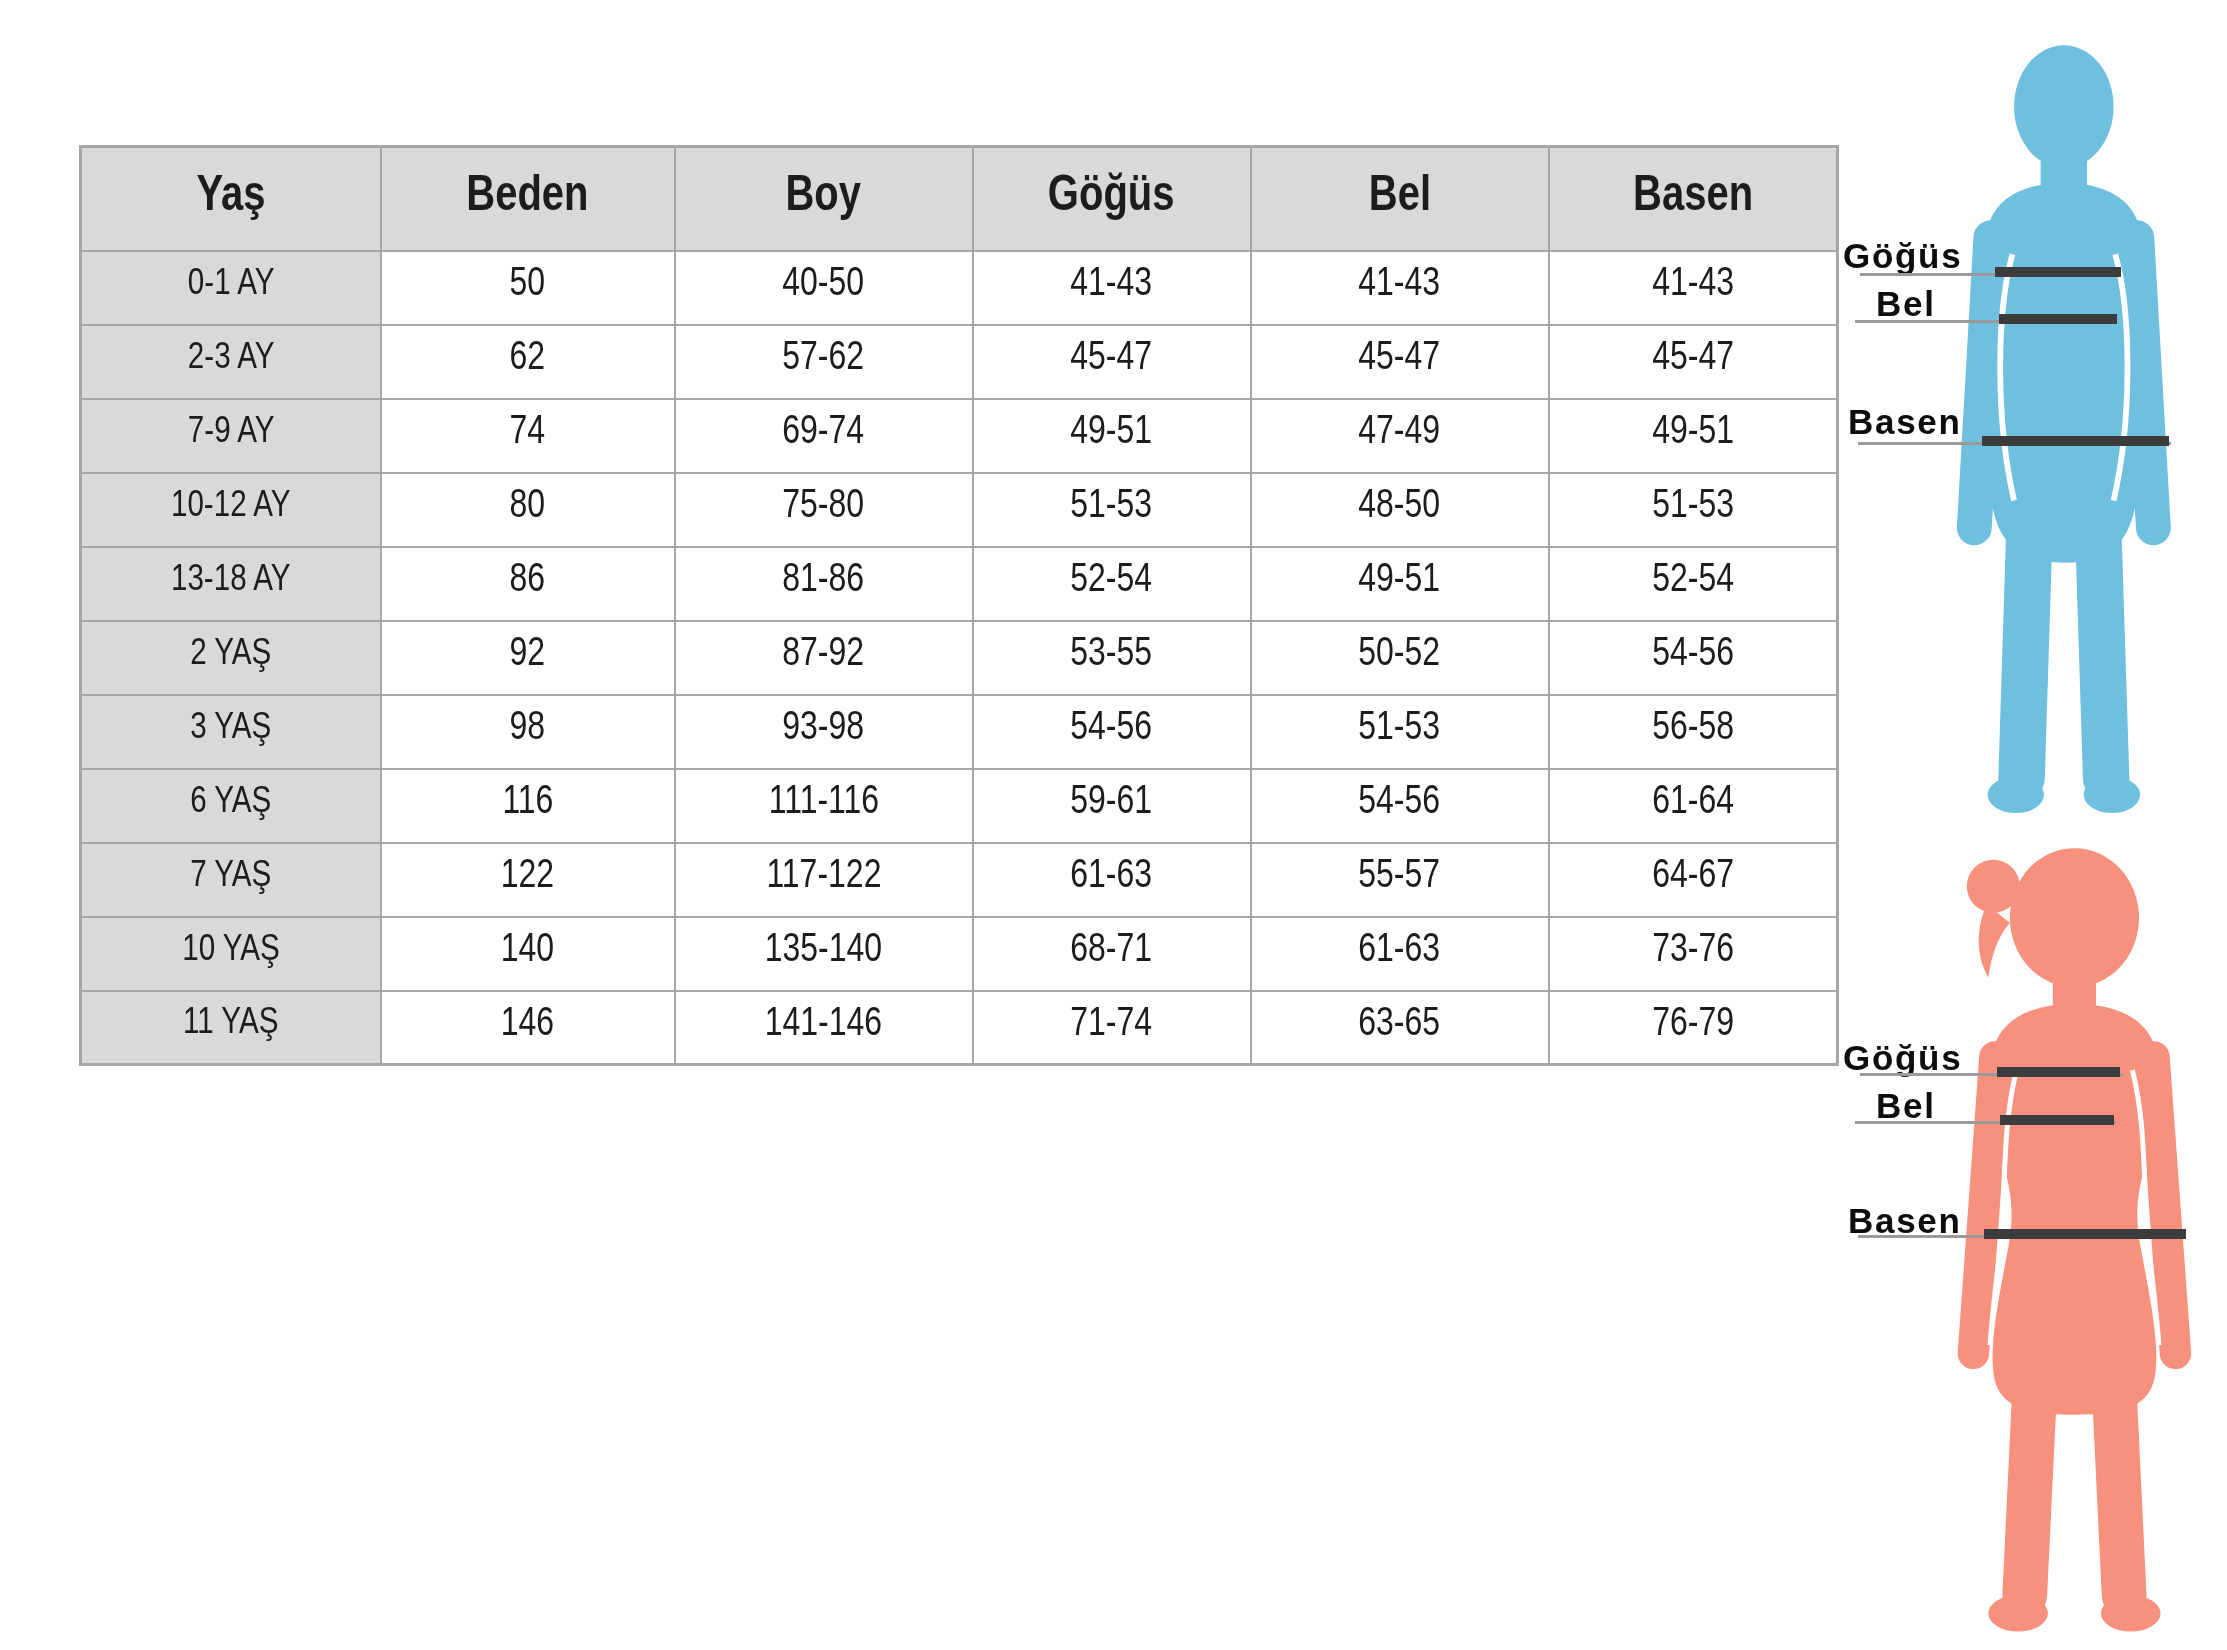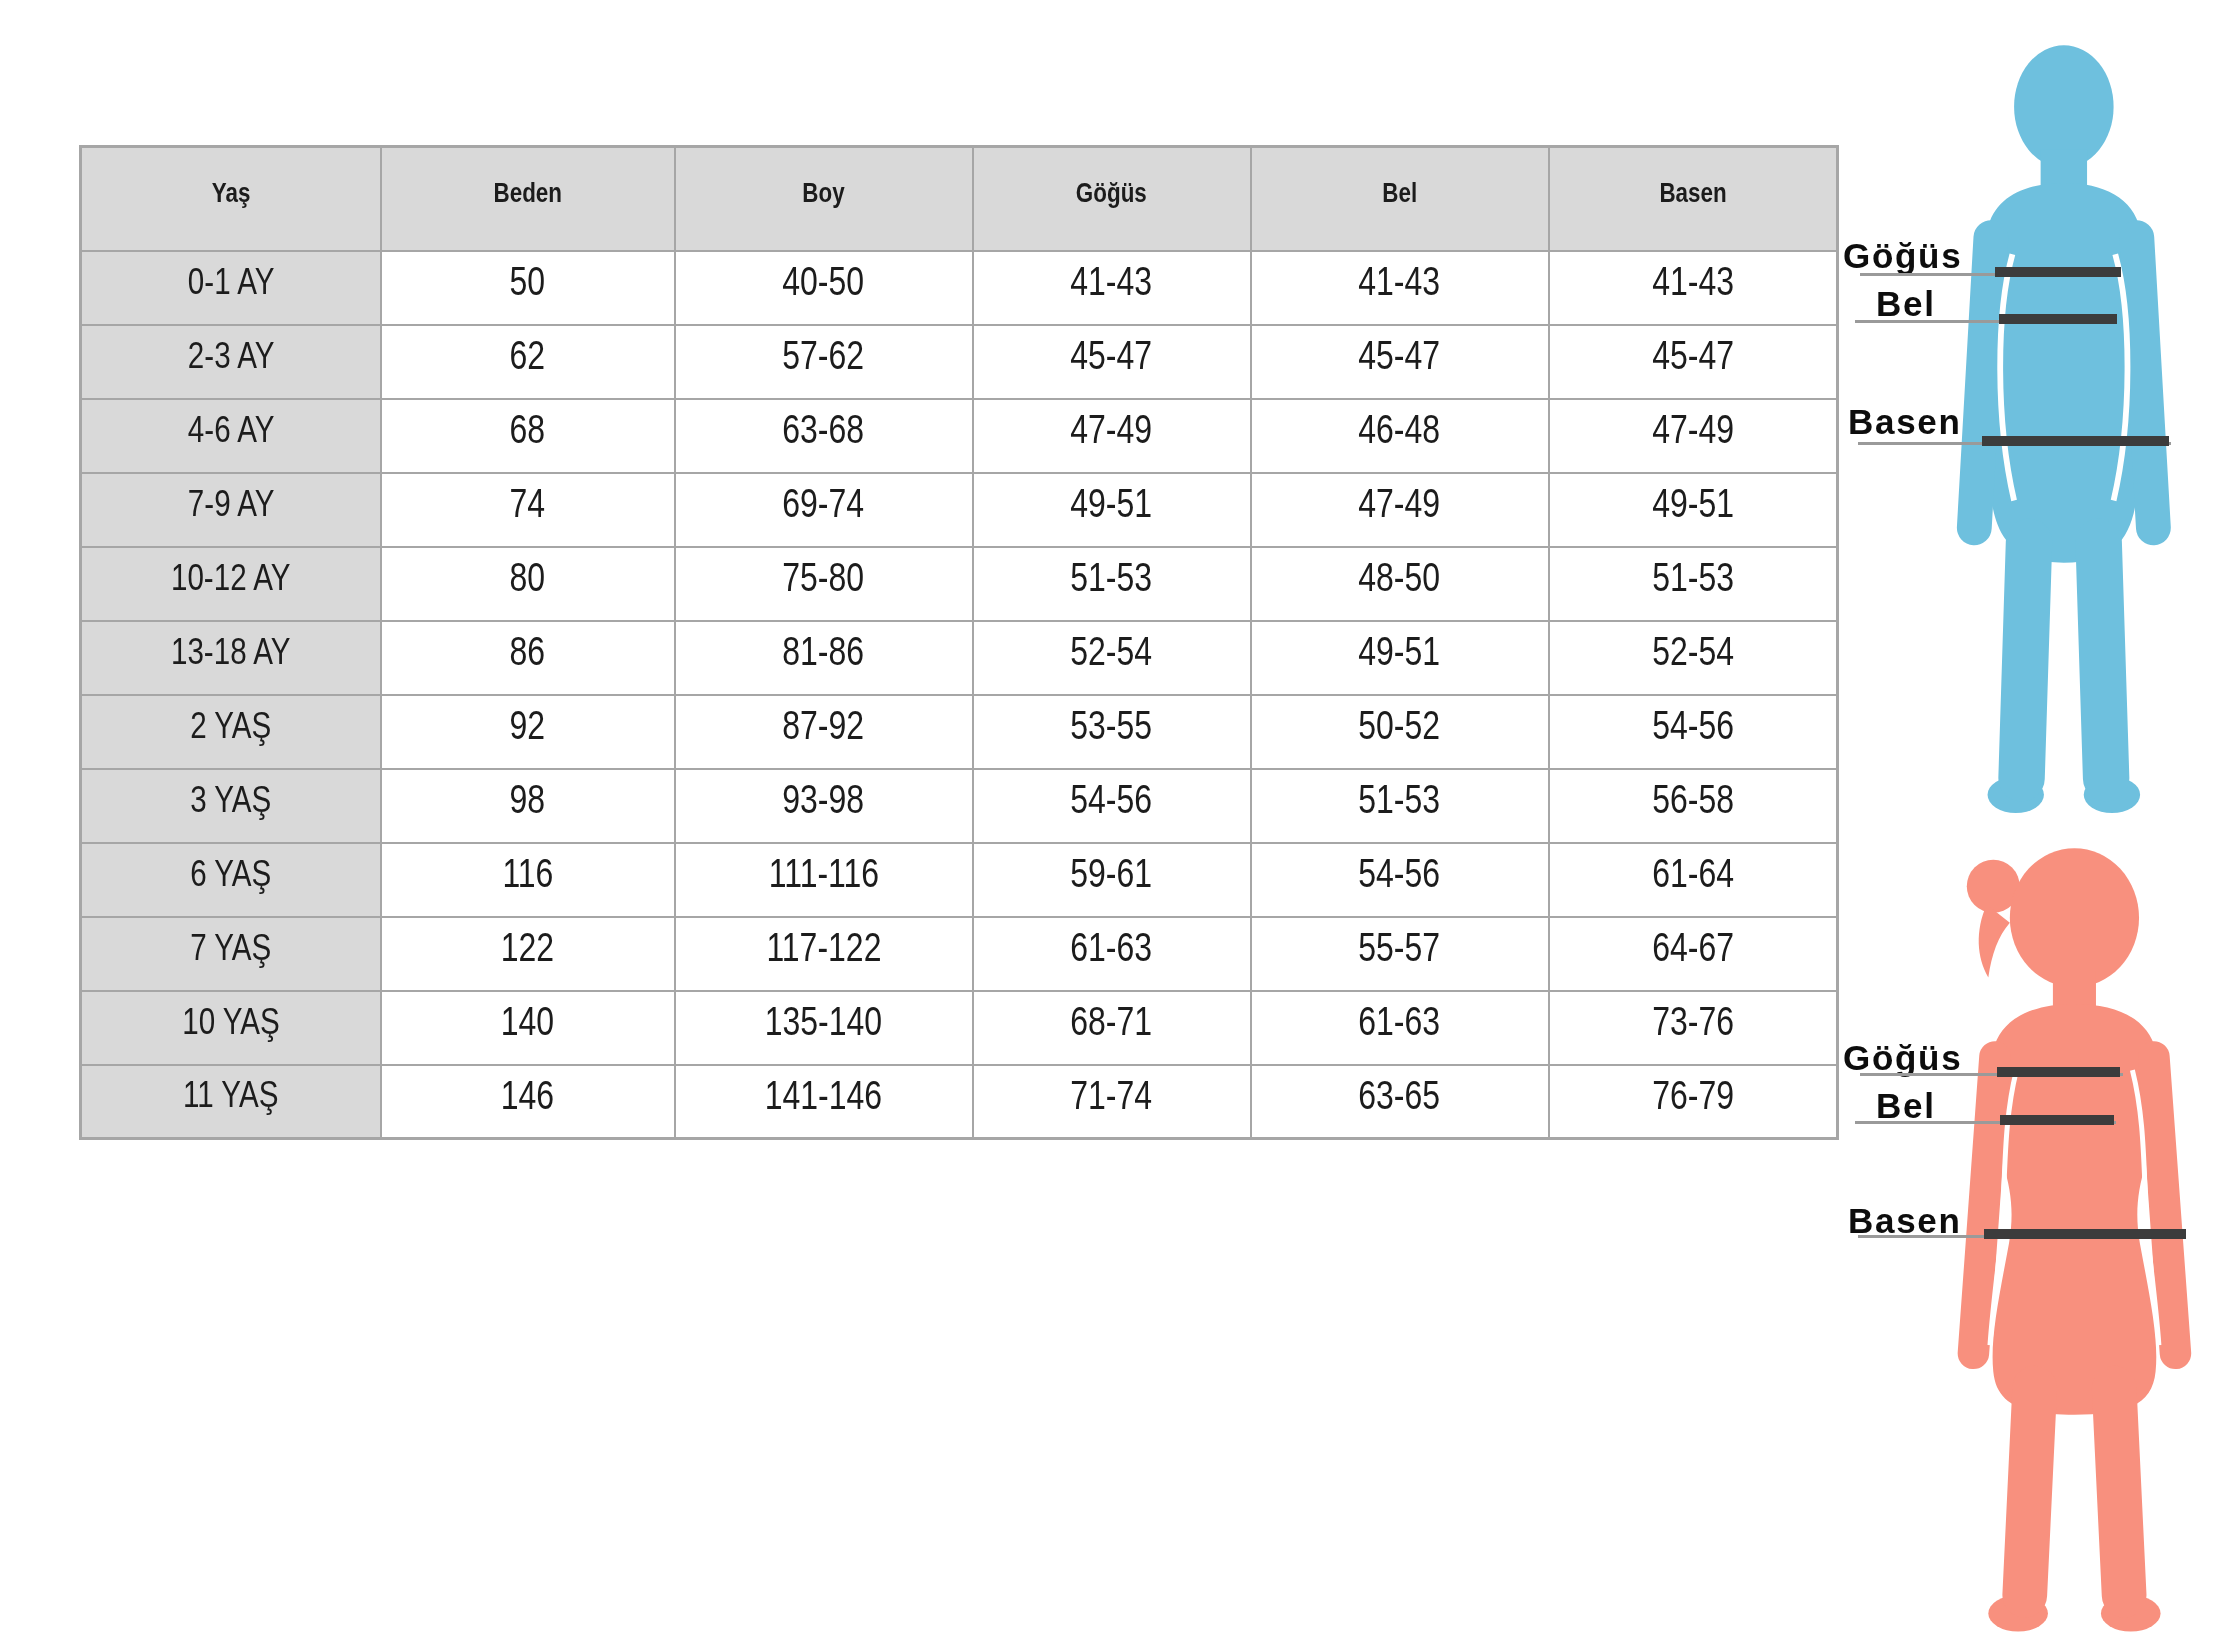--- a/index.html
+++ b/index.html
@@ -32,21 +32,21 @@
     border:2.5px solid var(--border);
     text-align:center;vertical-align:middle;
     padding:0 0 11.6px 0;
     color:var(--text);
     overflow:hidden;white-space:nowrap;
   }
   table.size thead tr{height:104px;}
   table.size tbody tr{height:74px;}
   table.size th{
     background:var(--header-bg);
-    font-size:28px;font-weight:bold;
+    font-size:50px;font-weight:bold;
   }
   table.size td{background:#ffffff;font-size:40px;}
   table.size td.age{background:var(--row-label-bg);font-size:37px;margin-left:29px;}
   .ct{display:inline-block;transform:scaleX(.8);transform-origin:center;}
 
   
   .fig-label{
     position:absolute;
     font-weight:bold;font-size:35px;letter-spacing:1.7px;
     color:#0d0d0d;white-space:nowrap;
@@ -88,28 +88,20 @@
           <td><span class="ct">41-43</span></td>
           <td><span class="ct">41-43</span></td>
         </tr>
         <tr>
           <td class="age"><span class="ct">2-3 AY</span></td>
           <td><span class="ct">62</span></td>
           <td><span class="ct">57-62</span></td>
           <td><span class="ct">45-47</span></td>
           <td><span class="ct">45-47</span></td>
           <td><span class="ct">45-47</span></td>
-        </tr>
-        <tr>
-          <td class="age"><span class="ct">4-6 AY</span></td>
-          <td><span class="ct">68</span></td>
-          <td><span class="ct">63-68</span></td>
-          <td><span class="ct">47-49</span></td>
-          <td><span class="ct">46-48</span></td>
-          <td><span class="ct">47-49</span></td>
         </tr>
         <tr>
           <td class="age"><span class="ct">7-9 AY</span></td>
           <td><span class="ct">74</span></td>
           <td><span class="ct">69-74</span></td>
           <td><span class="ct">49-51</span></td>
           <td><span class="ct">47-49</span></td>
           <td><span class="ct">49-51</span></td>
         </tr>
         <tr>

